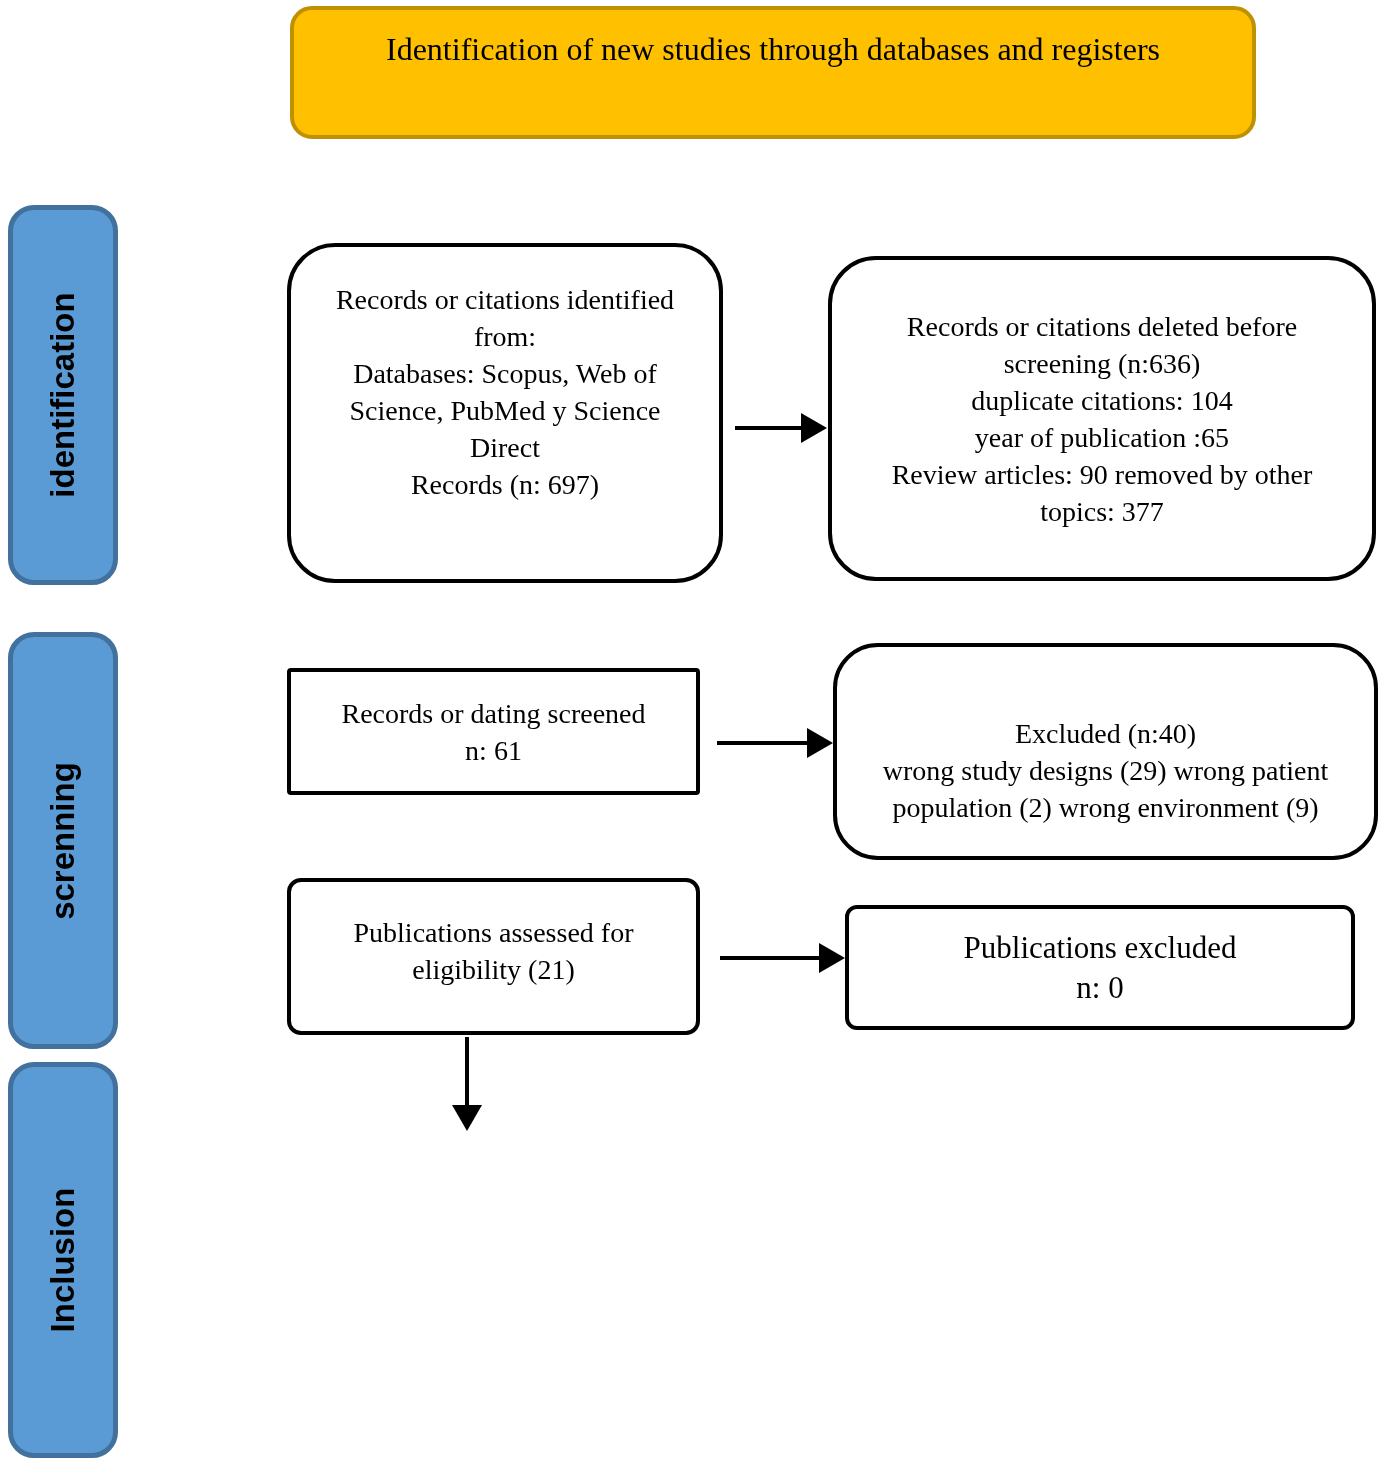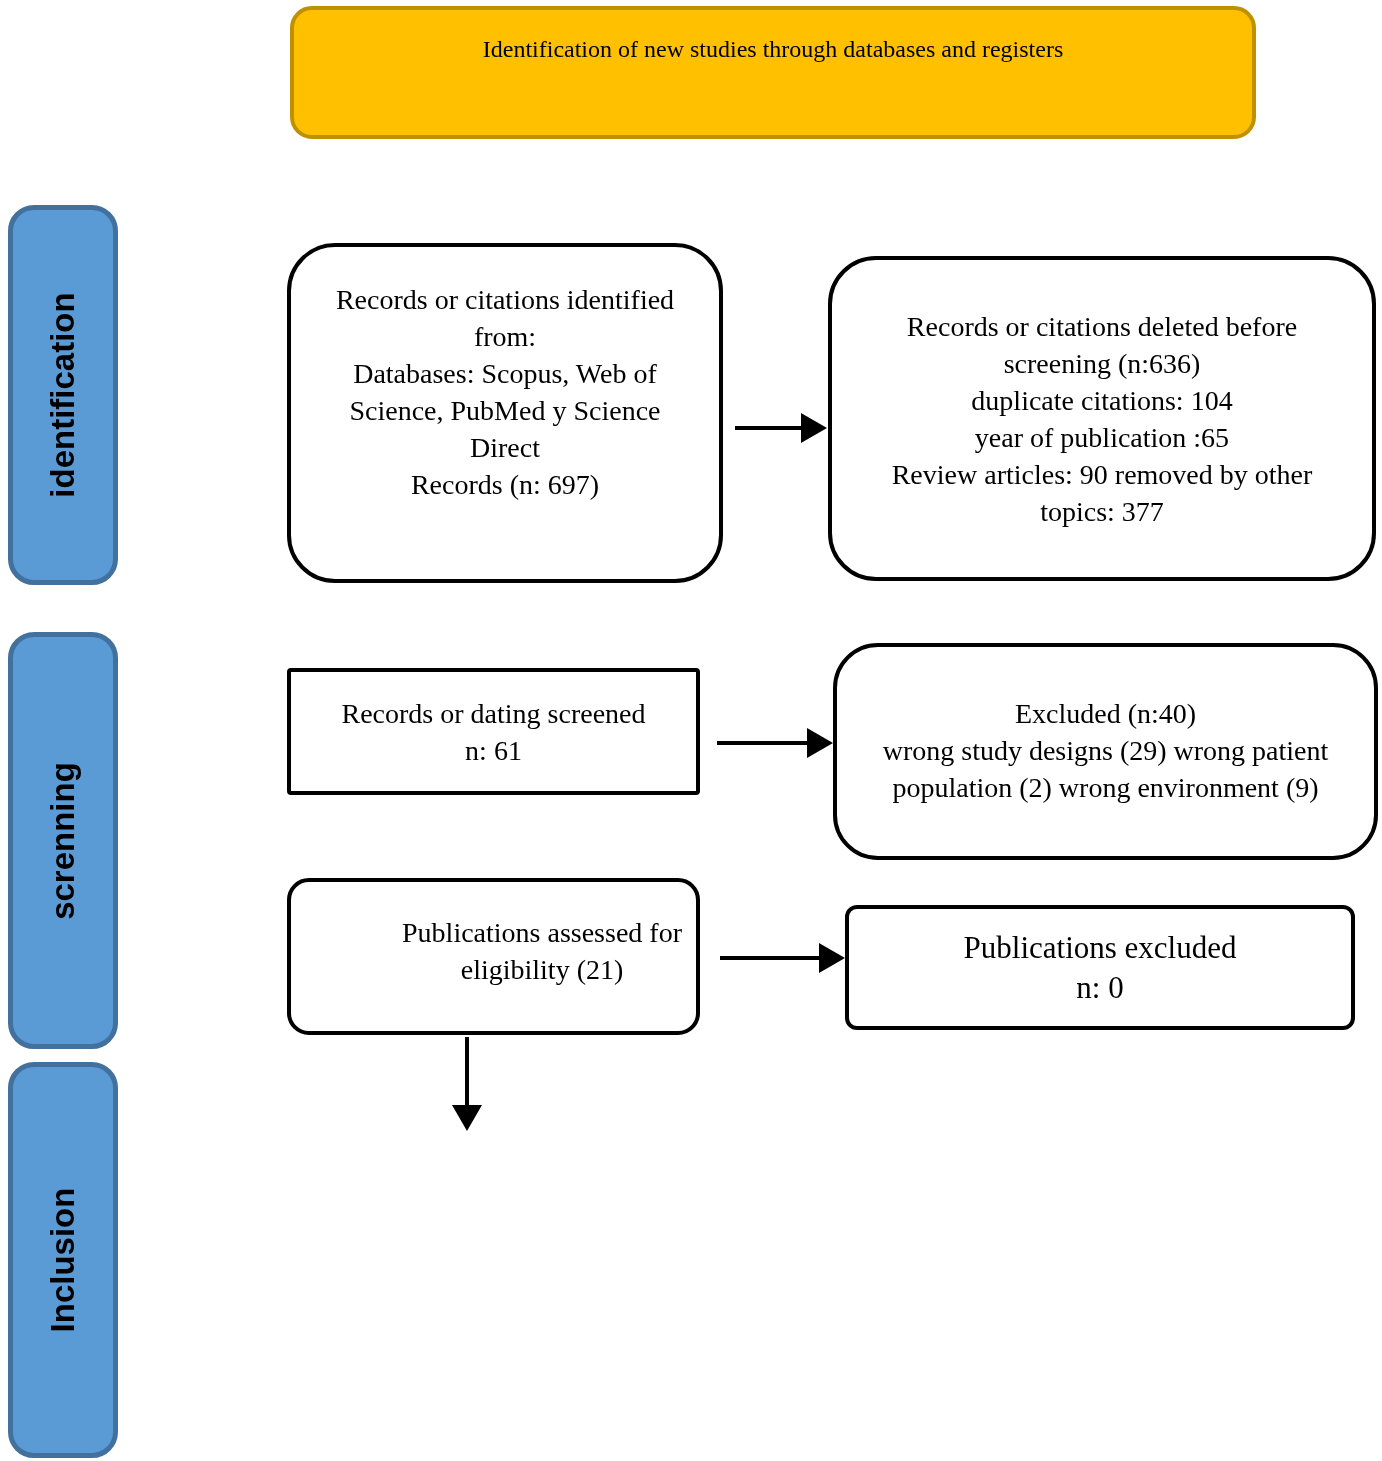--- a/index.html
+++ b/index.html
@@ -29,21 +29,21 @@
     background:var(--header-fill);
     border:4px solid var(--header-border);
     border-radius:22px;
     box-sizing:border-box;
     display:flex;
     justify-content:center;
     align-items:flex-start;
     padding-top:22px;
   }
   .header-box .title{
-    font-size:24px;
+    font-size:32px;
     line-height:34px;
     text-align:center;
   }
 
   
   .stage{
     position:absolute;
     left:8px;
     width:110px;
     background:var(--stage-fill);
@@ -81,22 +81,22 @@
     white-space:pre-line;
     font-size:28px;
     line-height:37px;
     padding:0 14px;
   }
   .box-records-identified{left:287px; top:243px; width:436px; height:340px; border-radius:48px;}
   .box-records-identified .node-text{align-self:flex-start; padding-top:34px;}
   .box-records-deleted{left:828px; top:256px; width:548px; height:325px; border-radius:48px;}
   .box-records-screened{left:287px; top:668px; width:413px; height:127px; border-radius:4px;}
   .box-excluded{left:833px; top:643px; width:545px; height:217px; border-radius:45px;}
-  .box-excluded .node-text{align-self:flex-start; padding-top:48px;}
-  .box-assessed{left:287px; top:878px; width:413px; height:157px; border-radius:22px;justify-content:flex-end;}
+  .box-excluded .node-text{align-self:flex-start; padding-top:68px;}
+  .box-assessed{left:287px; top:878px; width:413px; height:157px; border-radius:14px;}
   .box-assessed .node-text{align-self:flex-start; padding-top:32px;}
   .box-publications-excluded{left:845px; top:905px; width:510px; height:125px; border-radius:12px;}
   .box-publications-excluded .node-text{font-size:31px; line-height:40px;}
   .box-included{left:275px; top:1133px; width:455px; height:239px; border-radius:45px;}
 
   
   .arrow{position:absolute;}
   .arrow .shaft{position:absolute;background:var(--arrow);}
   .arrow .head{position:absolute;width:0;height:0;}
 

